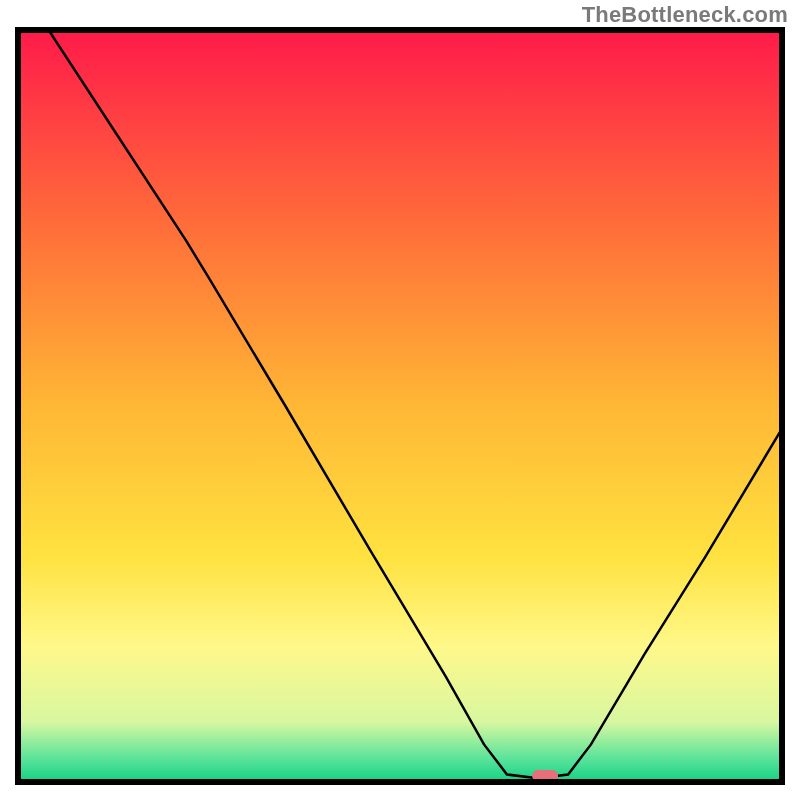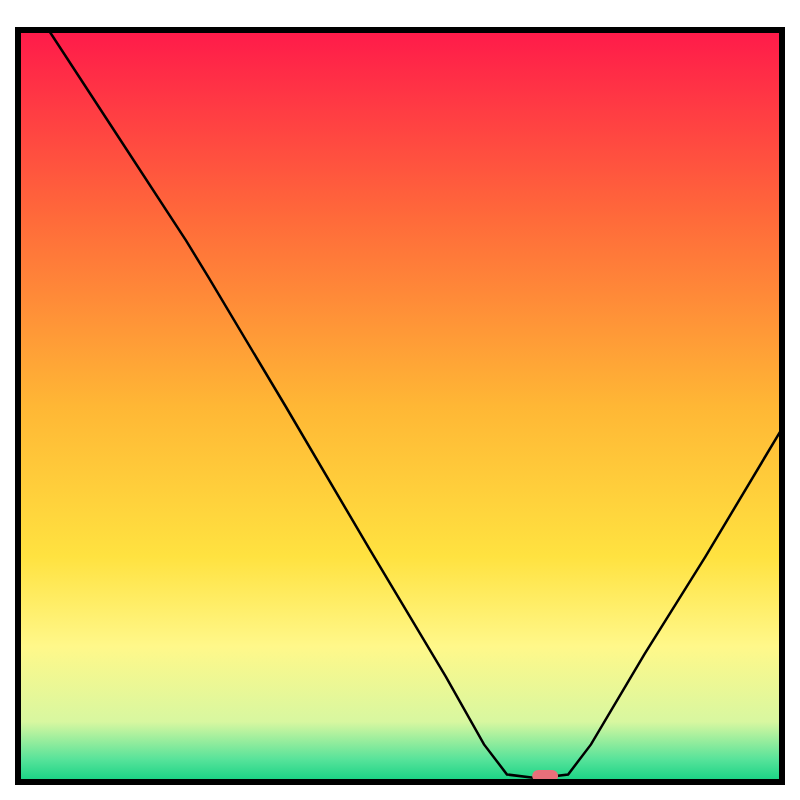--- a/index.html
+++ b/index.html
@@ -24,20 +24,21 @@
     font-weight: 600;
     color: #7a7a7a;
     letter-spacing: 0.2px;
   }
   svg { display: block; }
 </style>
 </head>
 <body>
 
 <div class="wrap">
+  <div class="attribution">TheBottleneck.com</div>
 
   <svg id="chart-svg" width="800" height="800" viewBox="0 0 800 800">
     <defs>
       <linearGradient id="bg-grad" x1="0" y1="0" x2="0" y2="1">
           <stop offset="0%" stop-color="#ff1a4a"></stop>
           <stop offset="25%" stop-color="#ff6a3a"></stop>
           <stop offset="50%" stop-color="#ffb735"></stop>
           <stop offset="70%" stop-color="#ffe240"></stop>
           <stop offset="82%" stop-color="#fff88a"></stop>
           <stop offset="92%" stop-color="#d8f7a0"></stop>

